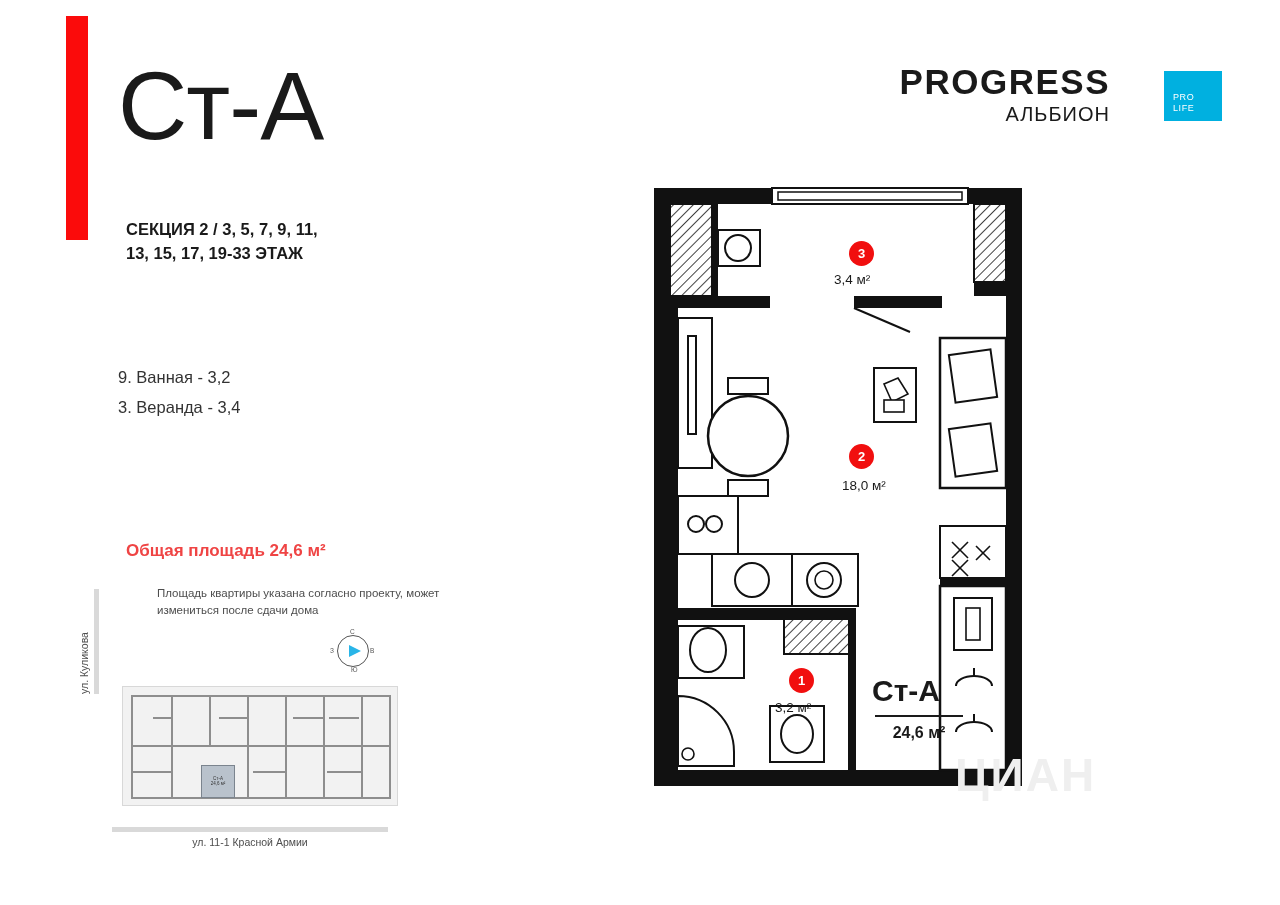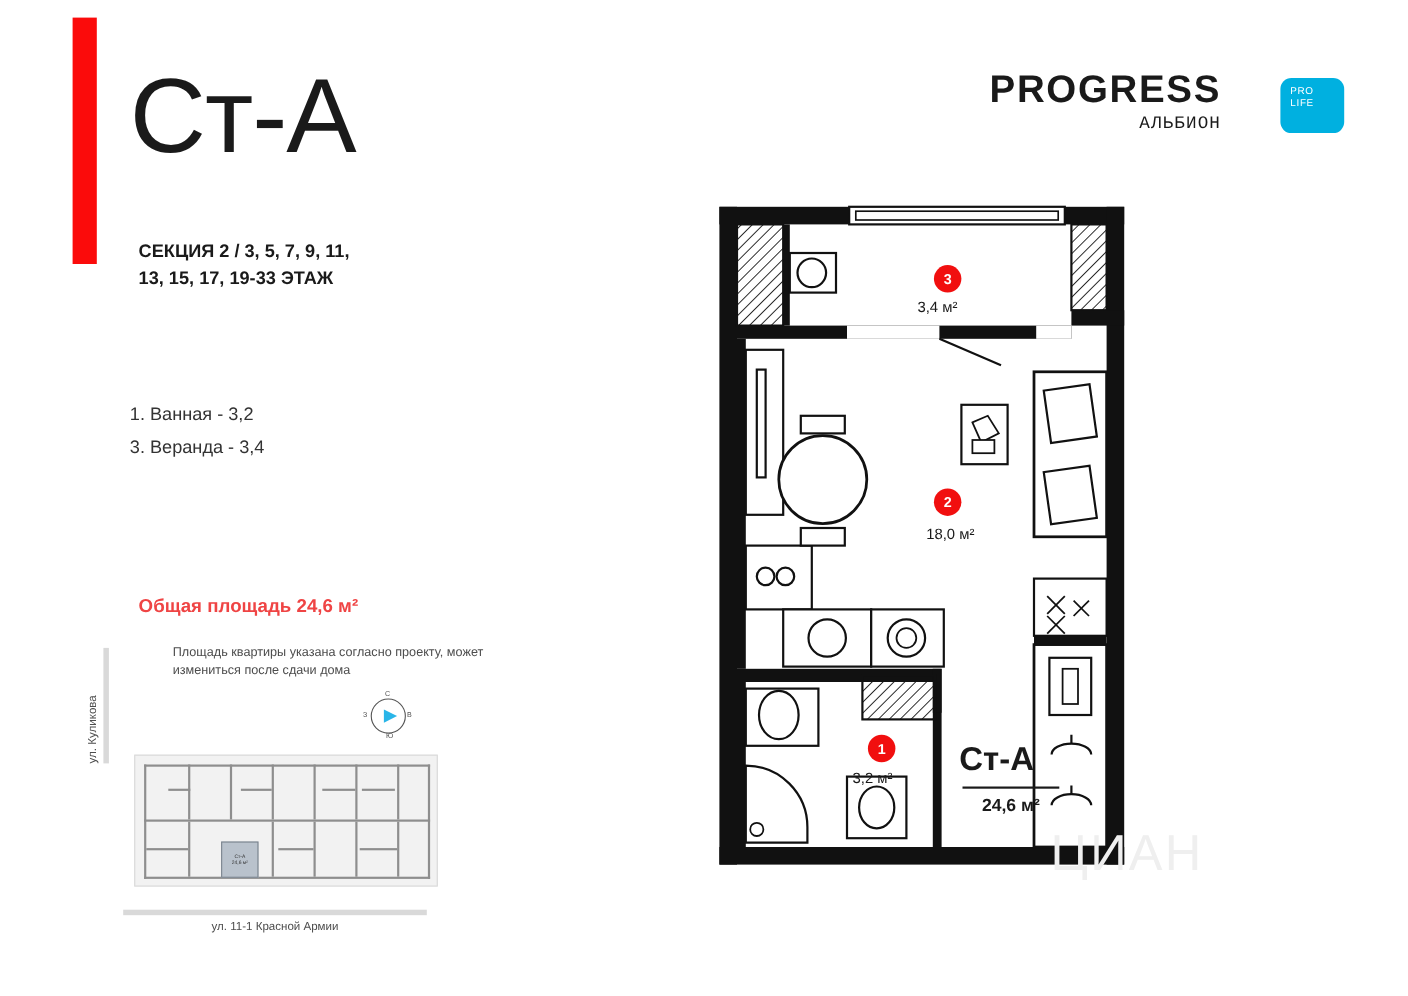--- a/index.html
+++ b/index.html
@@ -201,40 +201,38 @@
     font-size: 35px;
     font-weight: bold;
     letter-spacing: 1.5px;
     color: #1a1a1a;
     white-space: nowrap;
   }
   .logo .sub {
     position: absolute;
     right: 112px;
     top: 41px;
-    font-size: 16px;
+    font-size: 20px;
     letter-spacing: 1px;
     color: #1a1a1a;
     white-space: nowrap;
-    font-family: Liberation Mono, monospace;
   }
   .logo .badge {
     position: absolute;
     right: 0px;
     top: 9px;
     width: 58px;
     height: 50px;
     background: #00b0e0;
     color: #ffffff;
     font-size: 9px;
     line-height: 1.25;
-    padding: 6px 0 0 9px;
+    padding: 21px 0 0 9px;
     box-sizing: border-box;
     letter-spacing: 0.6px;
-    border-radius: 10px;
   }
 
   
   .plan {
     position: absolute;
     left: 652px;
     top: 186px;
     width: 372px;
     height: 604px;
   }
@@ -278,21 +276,21 @@
     color: #1a1a1a;
     padding-top: 7px;
     border-top: 2px solid #1a1a1a;
   }
 
   .watermark {
     position: absolute;
     left: 955px;
     top: 748px;
     font-size: 46px;
-    font-weight: normal;
+    font-weight: bold;
     color: #efefef;
     letter-spacing: 2px;
   }
   .footer-strip {
     position: absolute;
     left: 0;
     top: 879px;
     width: 1280px;
     height: 26px;
     background: #ffffff;
@@ -306,21 +304,21 @@
   <div class="red-bar"></div>
 
   <div class="plan-code">Ст-А</div>
 
   <div class="section-line">
     <span>СЕКЦИЯ 2 / 3, 5, 7, 9, 11,</span>
     <span class="l2">13, 15, 17, 19-33 ЭТАЖ</span>
   </div>
 
   <div class="room-list">
-    <div>1. Ванная - 3,2</div>
+    <div>9. Ванная - 3,2</div>
     <div>3. Веранда - 3,4</div>
   </div>
 
   <div class="total-area">Общая площадь 24,6 м²</div>
   <div class="disclaimer">Площадь квартиры указана согласно проекту, может измениться после сдачи дома</div>
 
   <div class="compass">
     <div class="ring"></div>
     <div class="needle"></div>
     <div class="lbl n">С</div>

